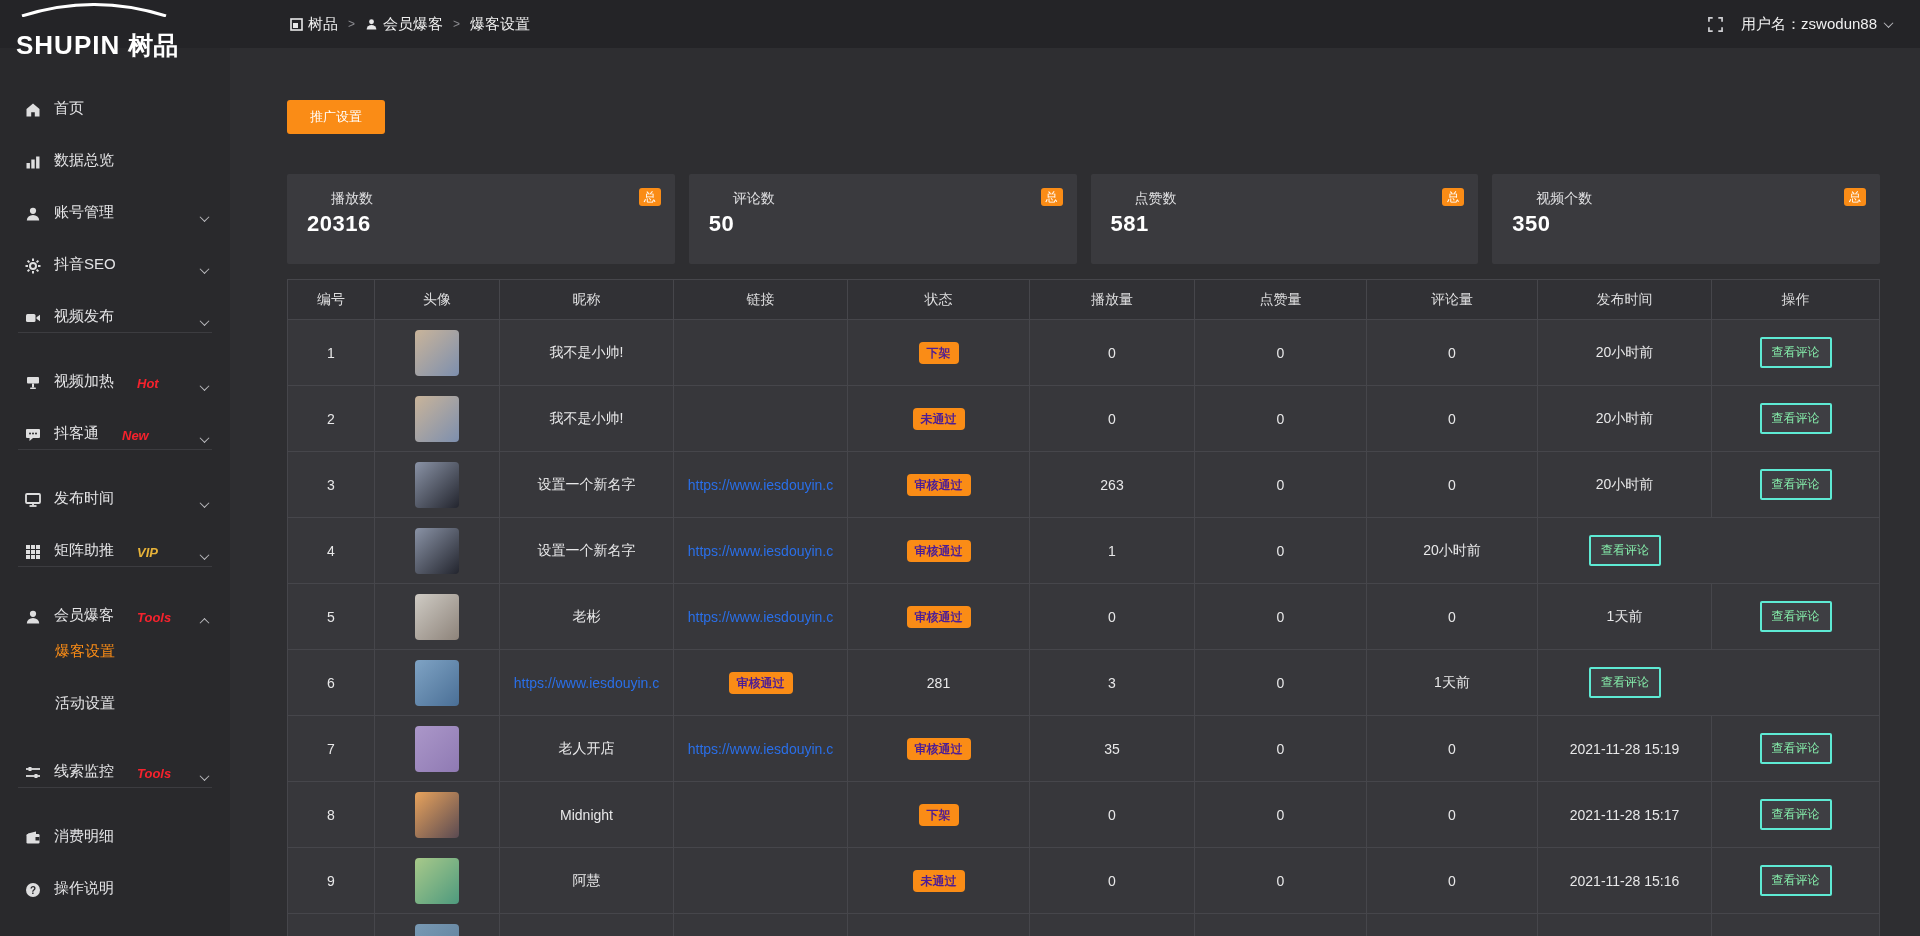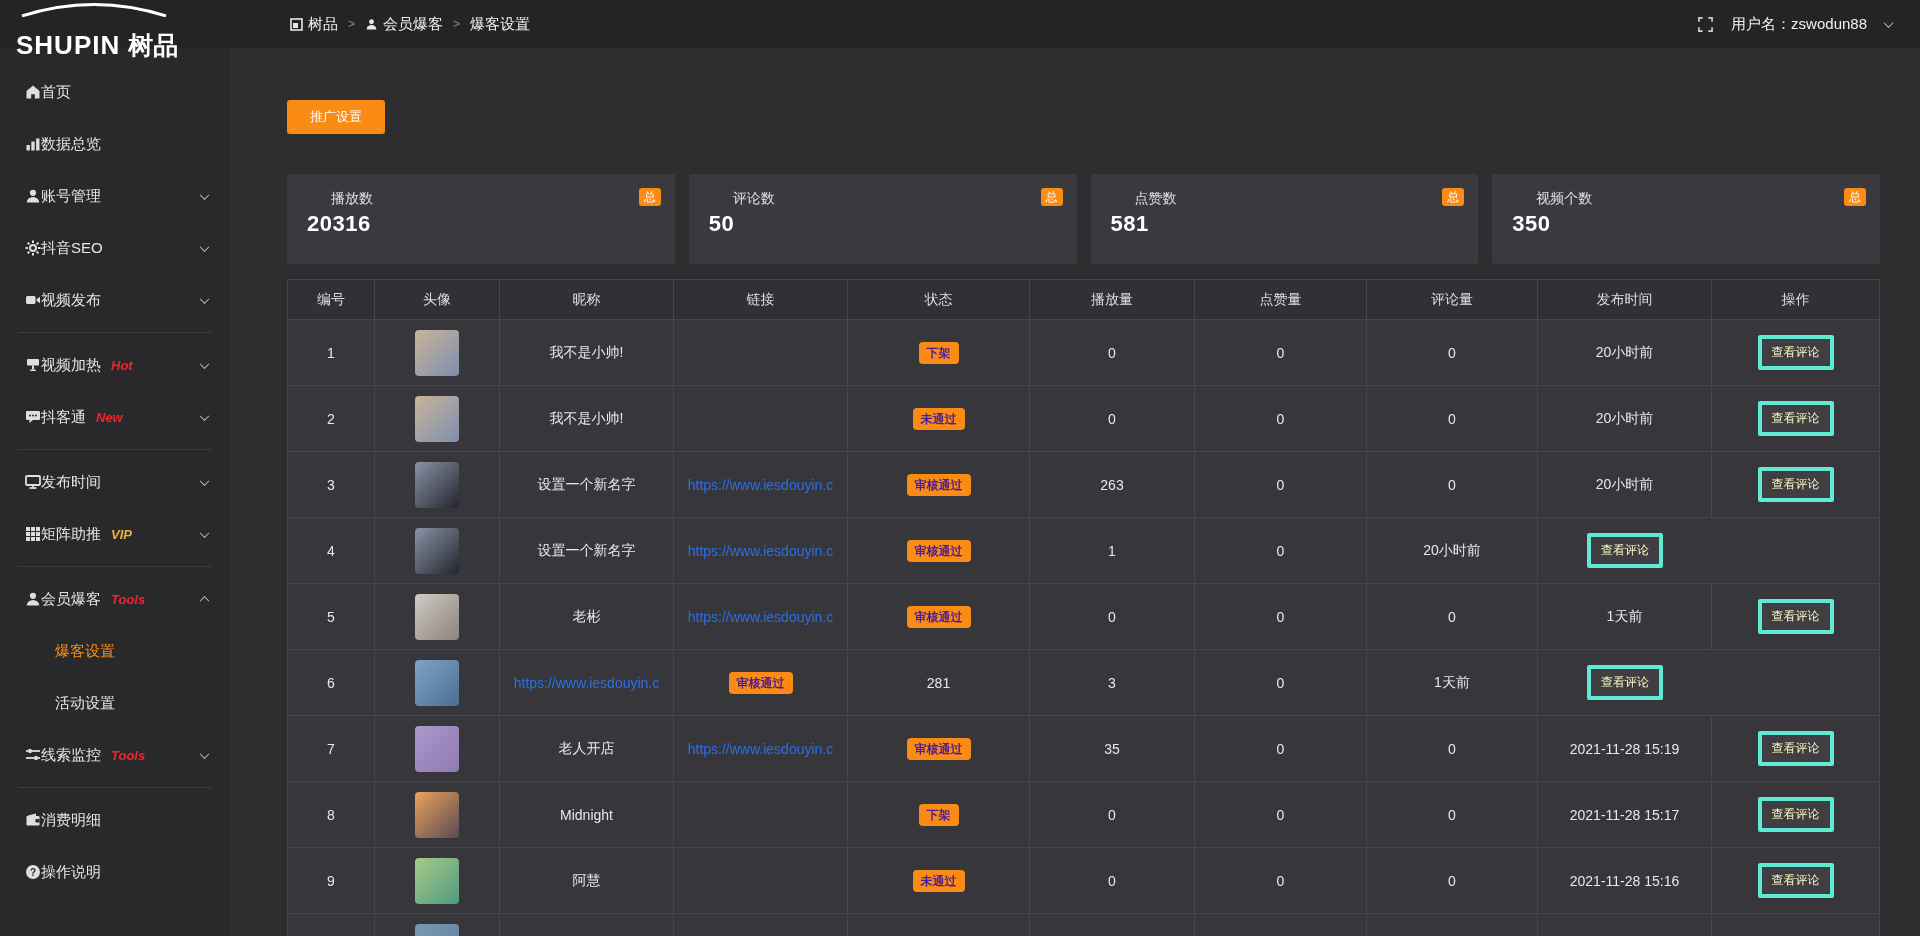--- a/index.html
+++ b/index.html
@@ -11,27 +11,27 @@
     background:#242427; display:flex; align-items:center; z-index:5; }
   .logo-wrap { width:230px; height:48px; display:flex; align-items:center; padding-left:16px;margin-top:34px; }
   .logo-arc { position:absolute; top:3px; left:18px; }
   .logo-main { font-size:26px; font-weight:bold; letter-spacing:1px; color:#fff; margin-top:8px; }
   .logo-cn { font-size:25px; font-weight:bold; color:#fff; margin-left:8px; margin-top:8px; }
   .crumbs { display:flex; align-items:center; margin-left:60px; font-size:15px; gap:10px; }
   .crumb { display:flex; align-items:center; gap:5px; color:#f0f0f0; cursor:pointer; }
   .crumb-sep { color:#8b8b90; font-size:12px; }
   .topbar-right { margin-left:auto; display:flex; align-items:center; gap:18px; padding-right:28px; font-size:15px; }
   .fs-btn { display:flex; align-items:center; cursor:pointer; }
-  .user-box { display:flex; align-items:center; gap:16px; cursor:pointer; color:#f0f0f0; }
+  .user-box { display:flex; align-items:center; gap:6px; cursor:pointer; color:#f0f0f0; }
 
   
   .sidebar { position:absolute; top:48px; left:0; width:230px; height:888px;
     background:#29292c; padding-top:18px; overflow:hidden; }
-  .side-item { height:52px; display:flex; align-items:center; padding:0 22px 0 24px;
-    font-size:15px; color:#e4e4e6; cursor:pointer; }
+  .side-item { height:52px; display:flex; align-items:flex-end; padding:0 22px 0 24px;
+    font-size:15px; color:#e4e4e6; cursor:pointer; gap:13px; }
   .side-item .icn { width:17px; display:flex; justify-content:center; }
   .side-tag { font-style:italic; font-weight:bold; font-size:13px; margin-left:10px; }
   .tag-red { color:#f5222d; }
   .tag-gold { color:#e8b339; }
   .chev { width:7px; height:7px; border-right:1.6px solid #b9b9bd; border-bottom:1.6px solid #b9b9bd;
     margin-left:auto; }
   .chev-down { transform:rotate(45deg) translate(-1px,-1px); }
   .chev-up { transform:rotate(-135deg) translate(-1px,-1px); }
   .side-divider { height:1px; background:#3c3c40; margin:6px 18px; }
   .sub-item { height:52px; display:flex; align-items:center; padding-left:55px;
@@ -58,21 +58,21 @@
     border-bottom:1px solid #46464b; background:#37373b; }
   .t-row.head { background:#313135; height:40px; }
   .t-row.body { height:66px; }
   .t-cell { display:flex; align-items:center; justify-content:center;
     border-right:1px solid #46464b; font-size:14px; color:#e8e8e9; overflow:hidden; padding:0 6px; }
   .t-cell:last-child { border-right:none; }
   .t-row.head .t-cell { font-size:14px; color:#dededf; }
   .avatar { width:44px; height:46px; border-radius:4px; }
   .link-a { color:#2a6fe8; text-decoration:none; white-space:nowrap; max-width:160px; overflow:hidden; cursor:pointer; font-size:14px; }
   .status-badge { background:#fa8c16; color:#4c1d95; font-size:12px; padding:5px 8px; border-radius:4px; line-height:1; white-space:nowrap;font-weight:bold; }
-  .action-btn { background:#3e3e43; border:4px solid #5eead4; color:#fef9c3; font-size:12px;
+  .action-btn { background:#3e3e43; border:2px solid #5eead4; color:#86efac; font-size:12px;
     padding:5px 10px; border-radius:2px; cursor:pointer; font-family:inherit; white-space:nowrap;text-align:center; }
 </style>
 </head>
 <body>
 
 <div class="topbar">
   <div class="logo-wrap">
     <svg class="logo-arc" width="152" height="14" viewBox="0 0 152 14">
       <path d="M4 13 Q76 -10 148 13" stroke="#ffffff" stroke-width="3" fill="none"></path>
     </svg>

